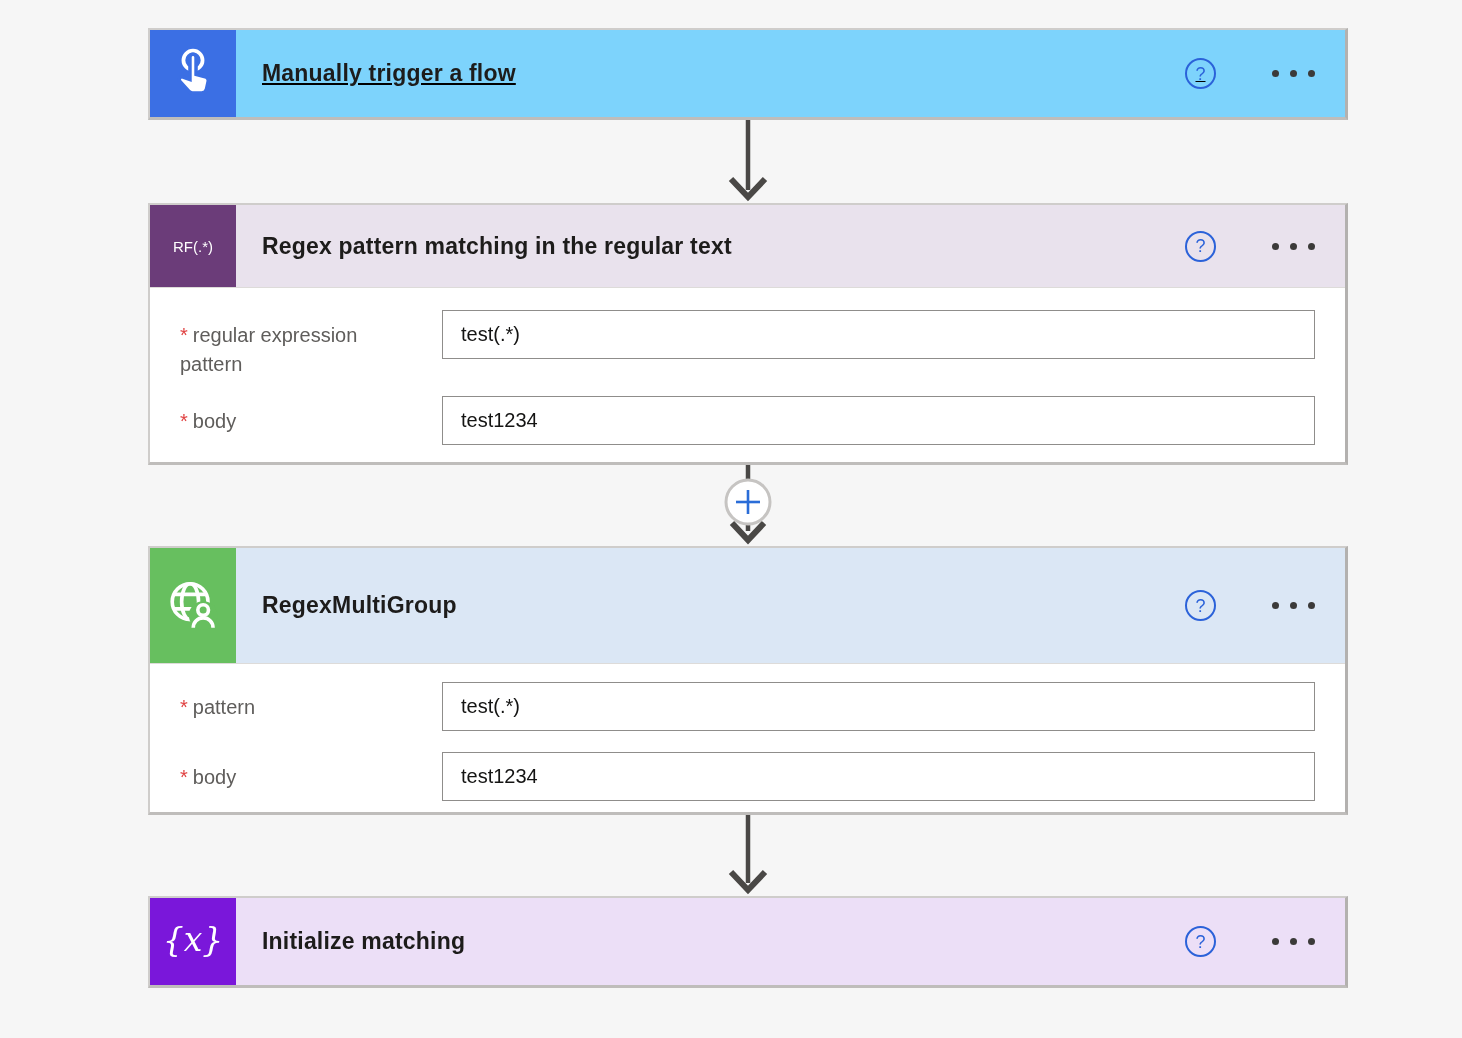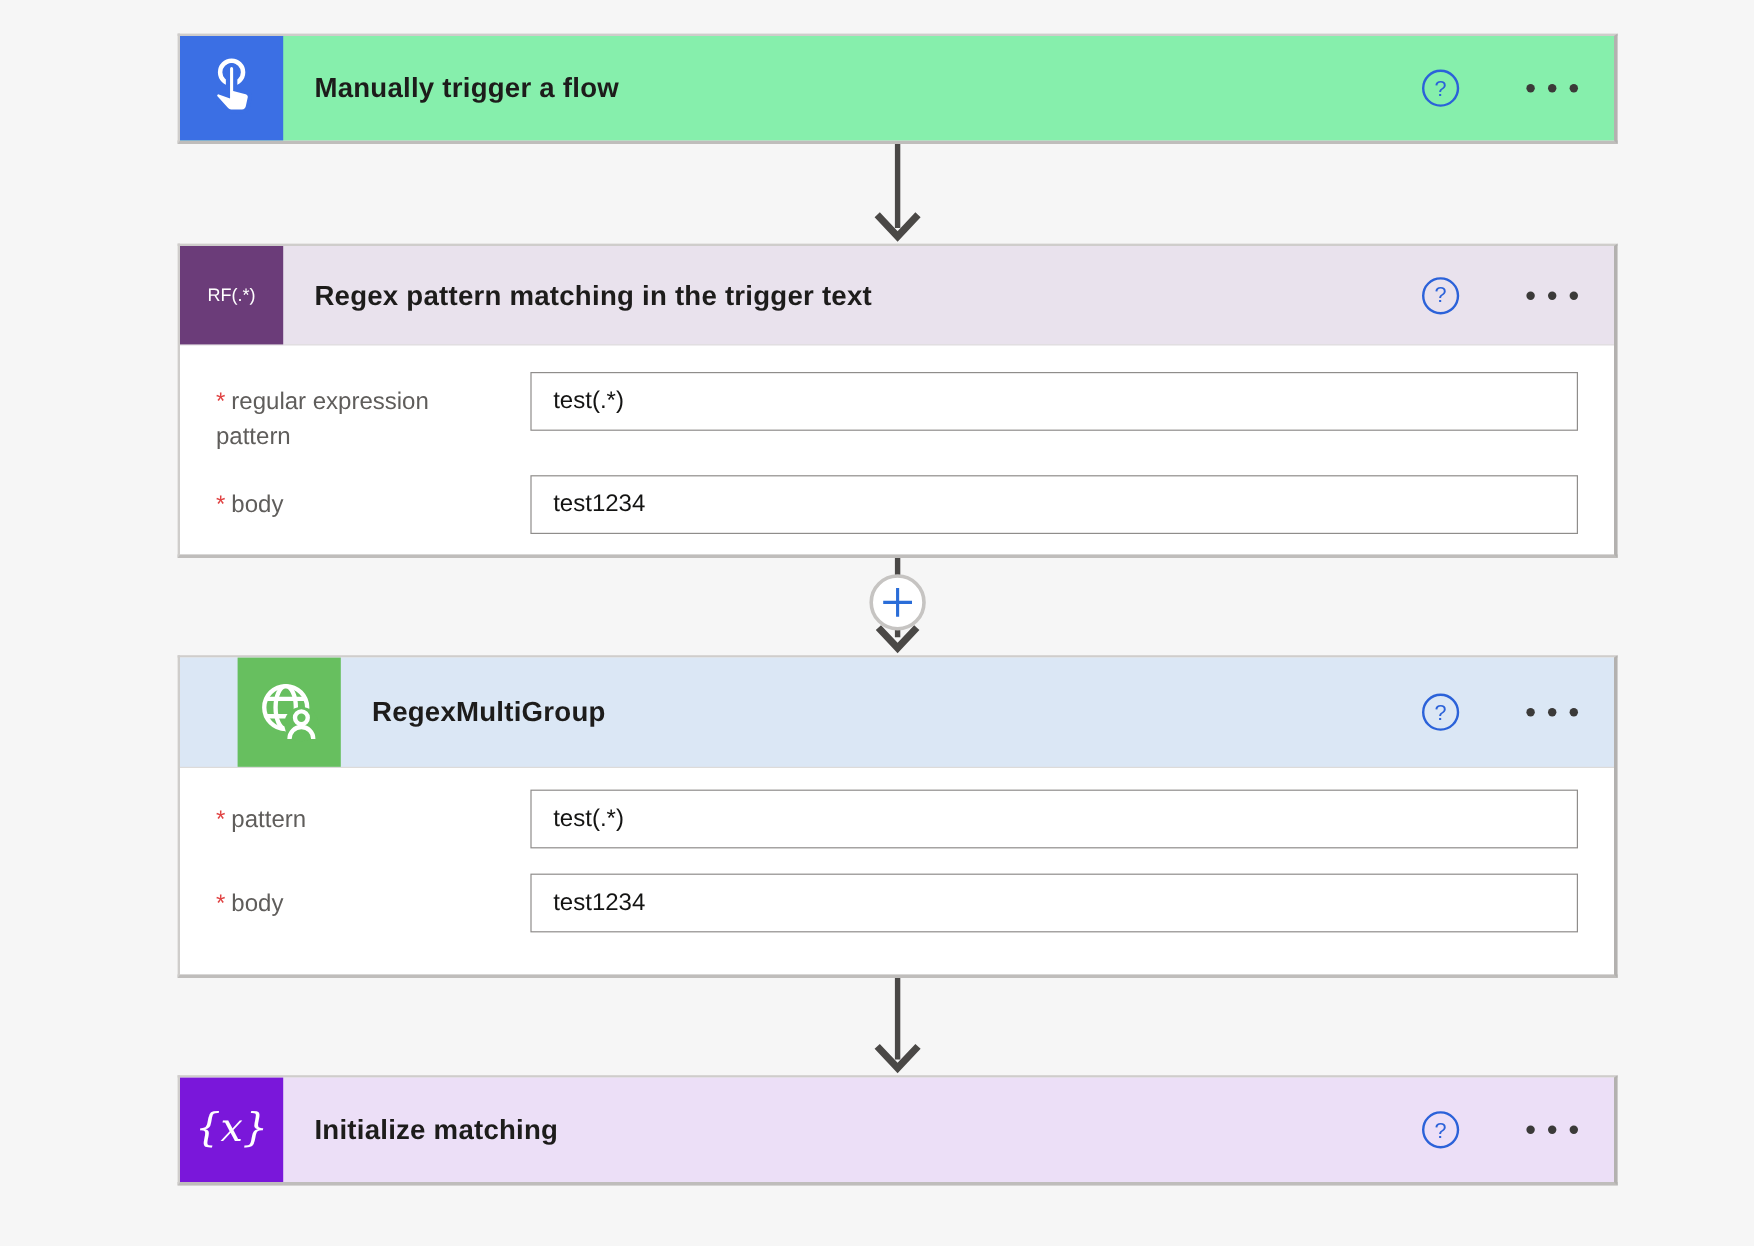--- a/index.html
+++ b/index.html
@@ -48,21 +48,21 @@
   .connector { position:absolute; display:block; }
   .rf-icon-text { font-size:15px; color:#fff; }
   .var-icon-text { font-family:"DejaVu Serif", serif; font-style:italic; font-size:33px; color:#fff; padding-bottom:4px; }
 </style>
 </head>
 <body>
 
 <div class="canvas">
 
   <section class="card" style="top:28px;height:92px;">
-    <header class="card-header" style="height: 100%; background-color: #86efac;">
+    <header class="card-header" style="height: 100%; background-color: #7dd3fc; text-decoration: underline;">
       <div class="action-icon" style="background-color: rgb(59, 111, 228);">
         <svg viewBox="0 0 24 24" width="56" height="56" aria-hidden="true">
           <circle cx="12" cy="6.1" r="4.1" fill="none" stroke="#ffffff" stroke-width="1.6"></circle>
           <path d="M10.7 4.8 a1.3 1.3 0 0 1 2.6 0 V12.2 l3.9 1 c.9 .2 1.5 1.1 1.3 2 l-.7 3.2 c-.2 1-1.1 1.7-2.1 1.7 h-3.9 c-.6 0-1.2-.25-1.6-.7 l-3.8-4.2 c-.8-.9 .1-2.3 1.3-1.9 l3 1.1 z" fill="#ffffff" stroke-width="1.5" stroke="#3b6fe4"></path>
         </svg>
       </div>
       <h2 class="card-title">Manually trigger a flow</h2>
       <button class="help-button">?</button>
       <button class="menu-button">
         <span class="dot"></span>
@@ -75,21 +75,21 @@
   <svg class="connector" style="top:120px;left:726px;" width="44" height="83">
     <line x1="22" y1="0" x2="22" y2="70" stroke-width="4.5" stroke="#4a4846"></line>
     <path d="M5 59 L22 77 L39 59" fill="none" stroke-width="6" stroke="#4a4846"></path>
   </svg>
 
   <section class="card" style="top:203px;height:262px;">
     <header class="card-header" style="height: 83px; border-bottom: 1px solid rgb(221, 219, 217); background-color: rgb(233, 226, 237);">
       <div class="action-icon" style="background-color: rgb(107, 60, 121);">
         <span class="rf-icon-text">RF(.*)</span>
       </div>
-      <h2 class="card-title">Regex pattern matching in the trigger text</h2>
+      <h2 class="card-title">Regex pattern matching in the regular text</h2>
       <button class="help-button">?</button>
       <button class="menu-button">
         <span class="dot"></span>
           <span class="dot"></span>
           <span class="dot"></span>
       </button>
     </header>
     <div class="card-body">
       <div class="field-row">
         <label class="field-label">
@@ -112,21 +112,21 @@
     <g style="cursor:pointer;">
       <circle cx="28" cy="37" r="22" fill="#ffffff" stroke-width="3" stroke="#c6c4c2"></circle>
       <g>
         <line x1="16" y1="37" x2="40" y2="37" stroke-width="2.6" stroke="#2a6dd8"></line>
         <line x1="28" y1="25" x2="28" y2="49" stroke-width="2.6" stroke="#2a6dd8"></line>
       </g>
     </g>
   </svg>
 
   <section class="card" style="top:546px;height:269px;">
-    <header class="card-header" style="height: 92px; border-bottom: 1px solid rgb(221, 219, 217); background-color: rgb(219, 231, 245); padding-left: 48px;">
+    <header class="card-header" style="height: 116px; border-bottom: 1px solid rgb(221, 219, 217); background-color: rgb(219, 231, 245);">
       <div class="action-icon" style="background-color: rgb(103, 191, 95);">
         <svg viewBox="0 0 24 24" width="58" height="58" aria-hidden="true">
           <g fill="none" stroke="#ffffff" stroke-width="1.5">
             <circle cx="10.8" cy="10.2" r="7.4"></circle>
             <ellipse cx="10.8" cy="10.2" rx="3.5" ry="7.4"></ellipse>
             <path d="M4.1 7.2 h13.4 M4.1 13.2 h13.4"></path>
           </g>
           <circle cx="16.2" cy="15.9" r="5.9" fill="#67bf5f"></circle>
           <g fill="none" stroke="#ffffff" stroke-width="1.5">
             <circle cx="16.2" cy="13.7" r="2.2"></circle>

